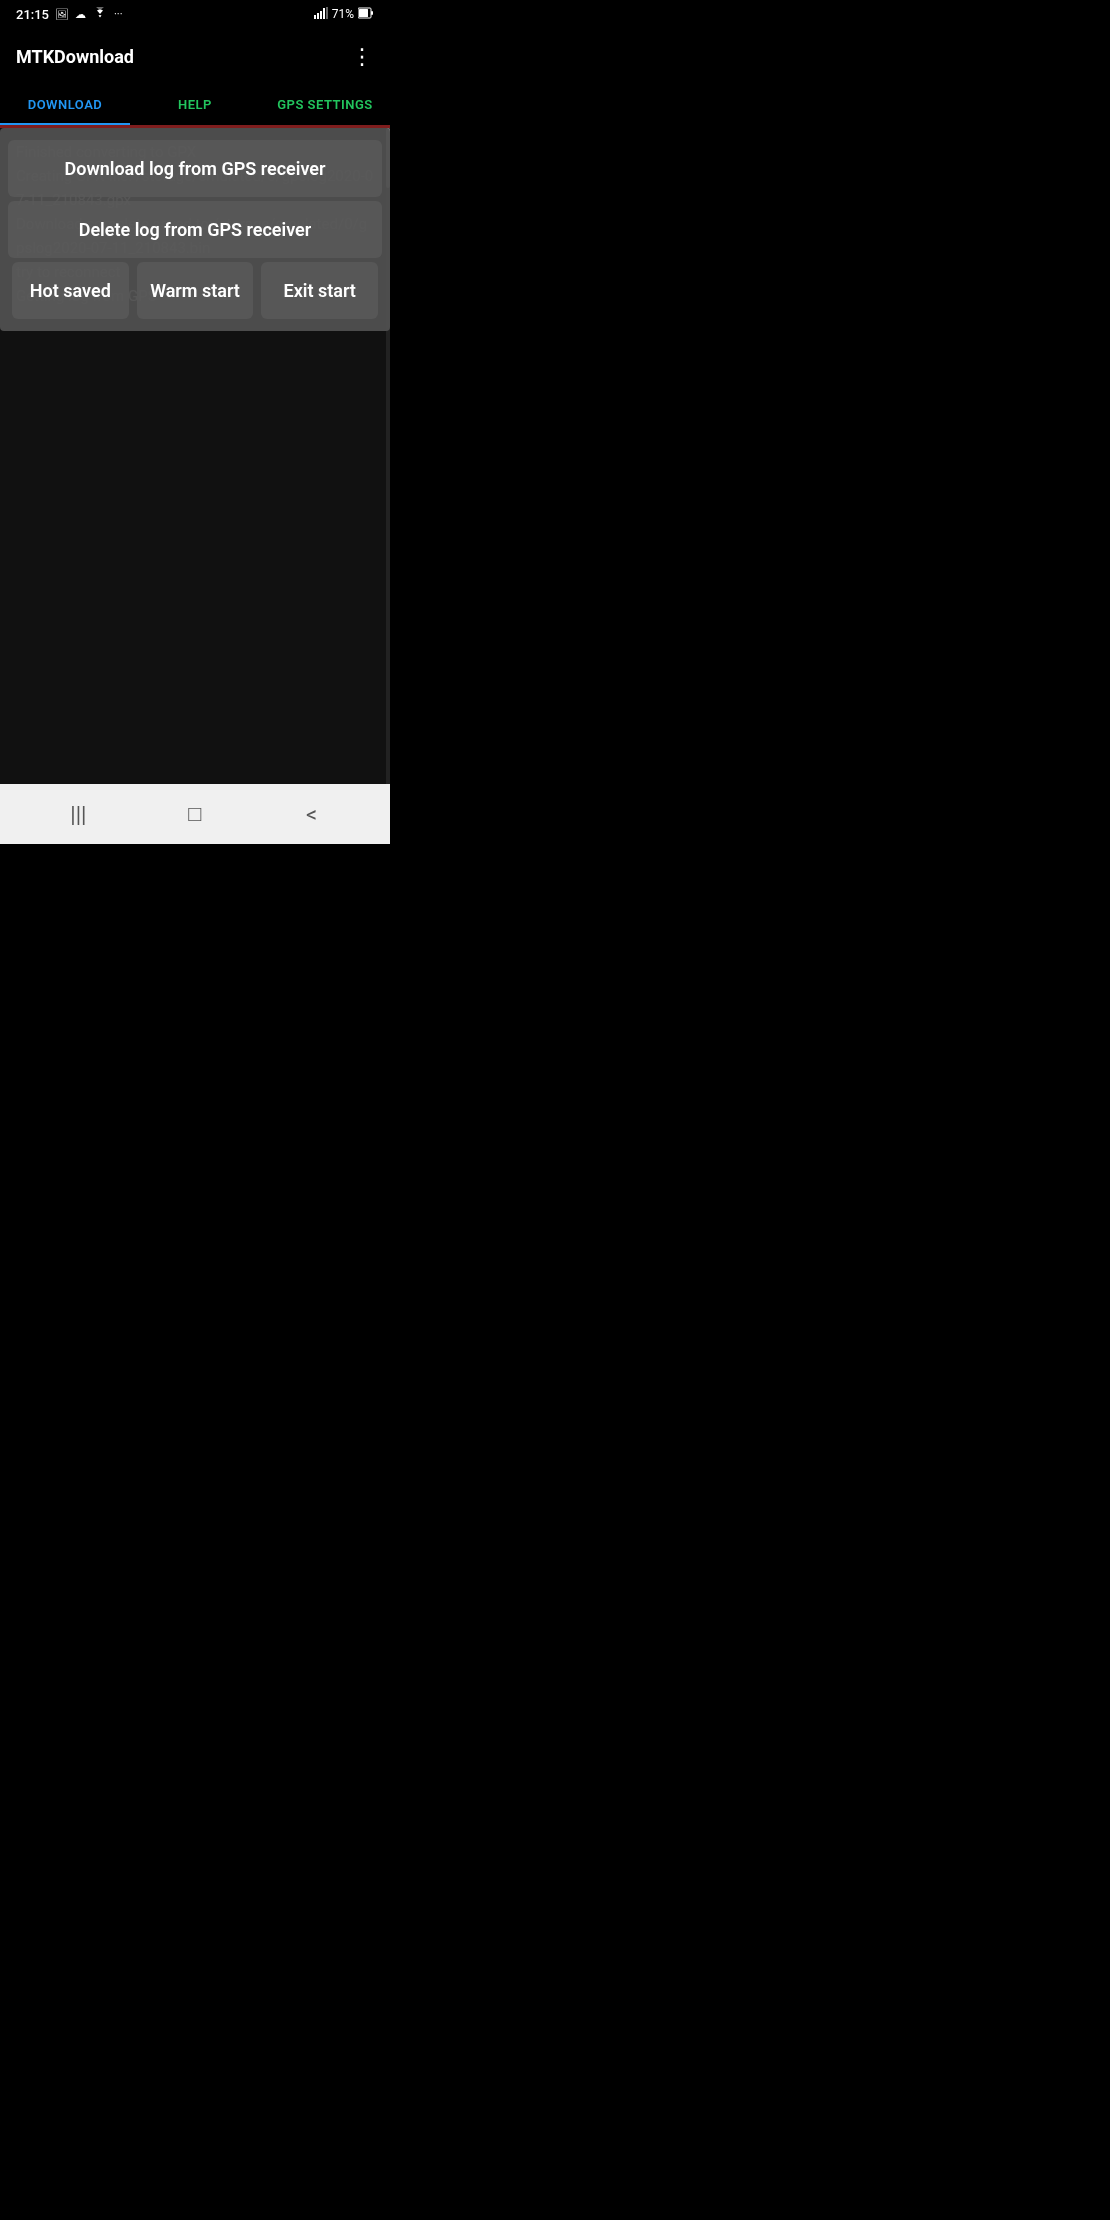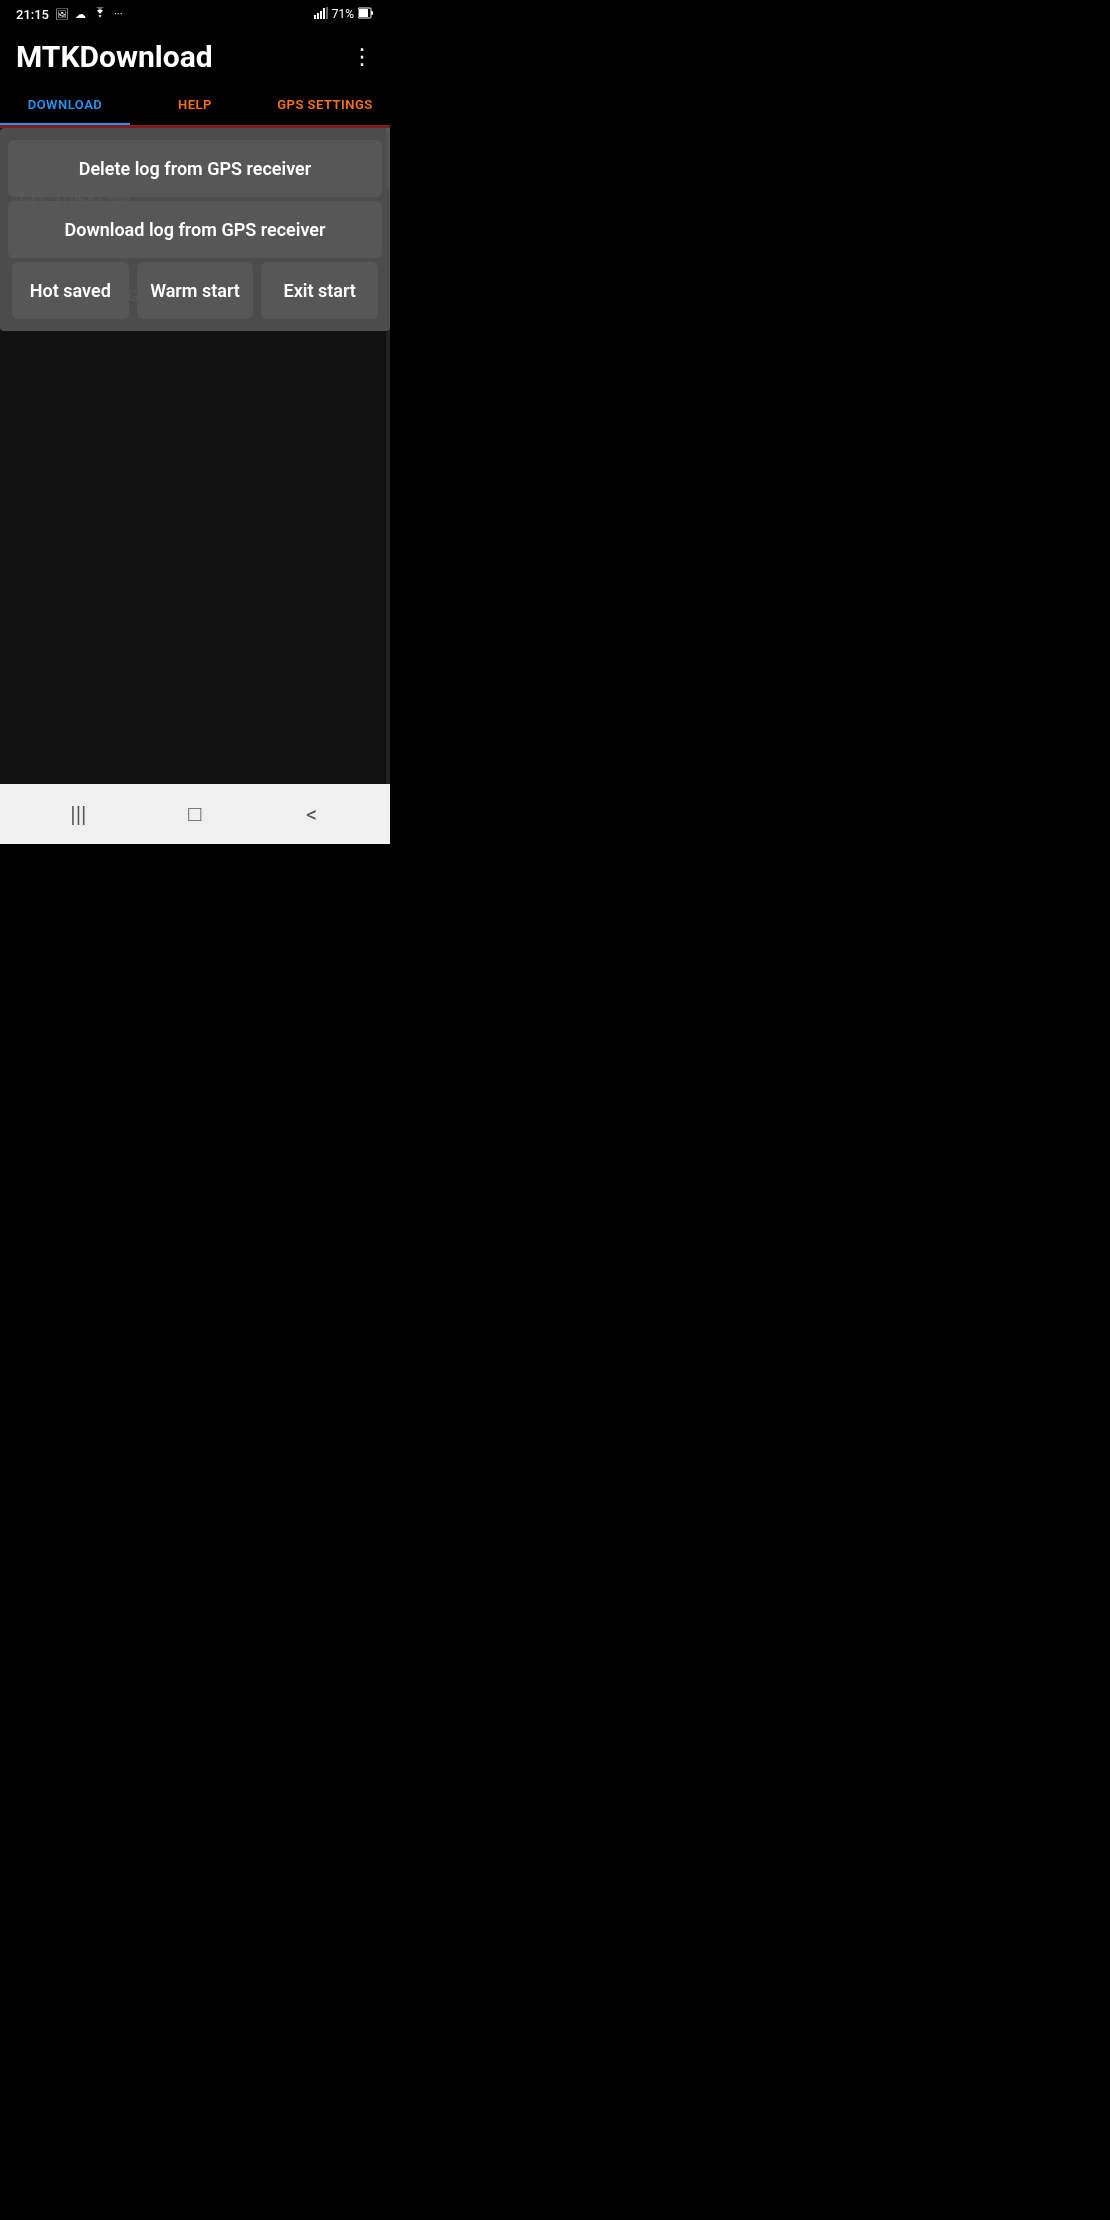--- a/index.html
+++ b/index.html
@@ -57,21 +57,21 @@
     .app-bar {
       display: flex;
       justify-content: space-between;
       align-items: center;
       padding: 12px 16px;
       background: #000;
       height: 56px;
     }
 
     .app-title {
-      font-size: 30px;
+      font-size: 18px;
       font-weight: bold;
       color: #fff;
     }
 
     .menu-icon {
       font-size: 22px;
       color: #fff;
       cursor: pointer;
       letter-spacing: 1px;
     }
@@ -104,21 +104,21 @@
       content: '';
       position: absolute;
       bottom: 0;
       left: 0;
       right: 0;
       height: 2px;
       background: #2196F3;
     }
 
     .tab-item.inactive {
-      color: #f97316;
+      color: #22c55e;
     }
 
     
     .overlay {
       position: absolute;
       top: 128px;
       left: 0;
       right: 0;
       z-index: 10;
       background: rgba(80, 80, 80, 0.95);
@@ -291,25 +291,25 @@
 Getting log from GPS</span>
 </div>
 
 <div class="scrollbar-track">
   <div class="scrollbar-thumb"></div>
 </div>
 
 <div class="overlay">
 
   <div class="dialog-button">
+    <span>Download log from GPS receiver</span>
+  </div>
+
+  <div class="dialog-button">
     <span>Delete log from GPS receiver</span>
-  </div>
-
-  <div class="dialog-button">
-    <span>Download log from GPS receiver</span>
   </div>
 
   <div class="dialog-row">
     <div class="dialog-button-small">
       <span>Hot saved</span>
     </div>
     <div class="dialog-button-small">
       <span>Warm start</span>
     </div>
     <div class="dialog-button-small">

